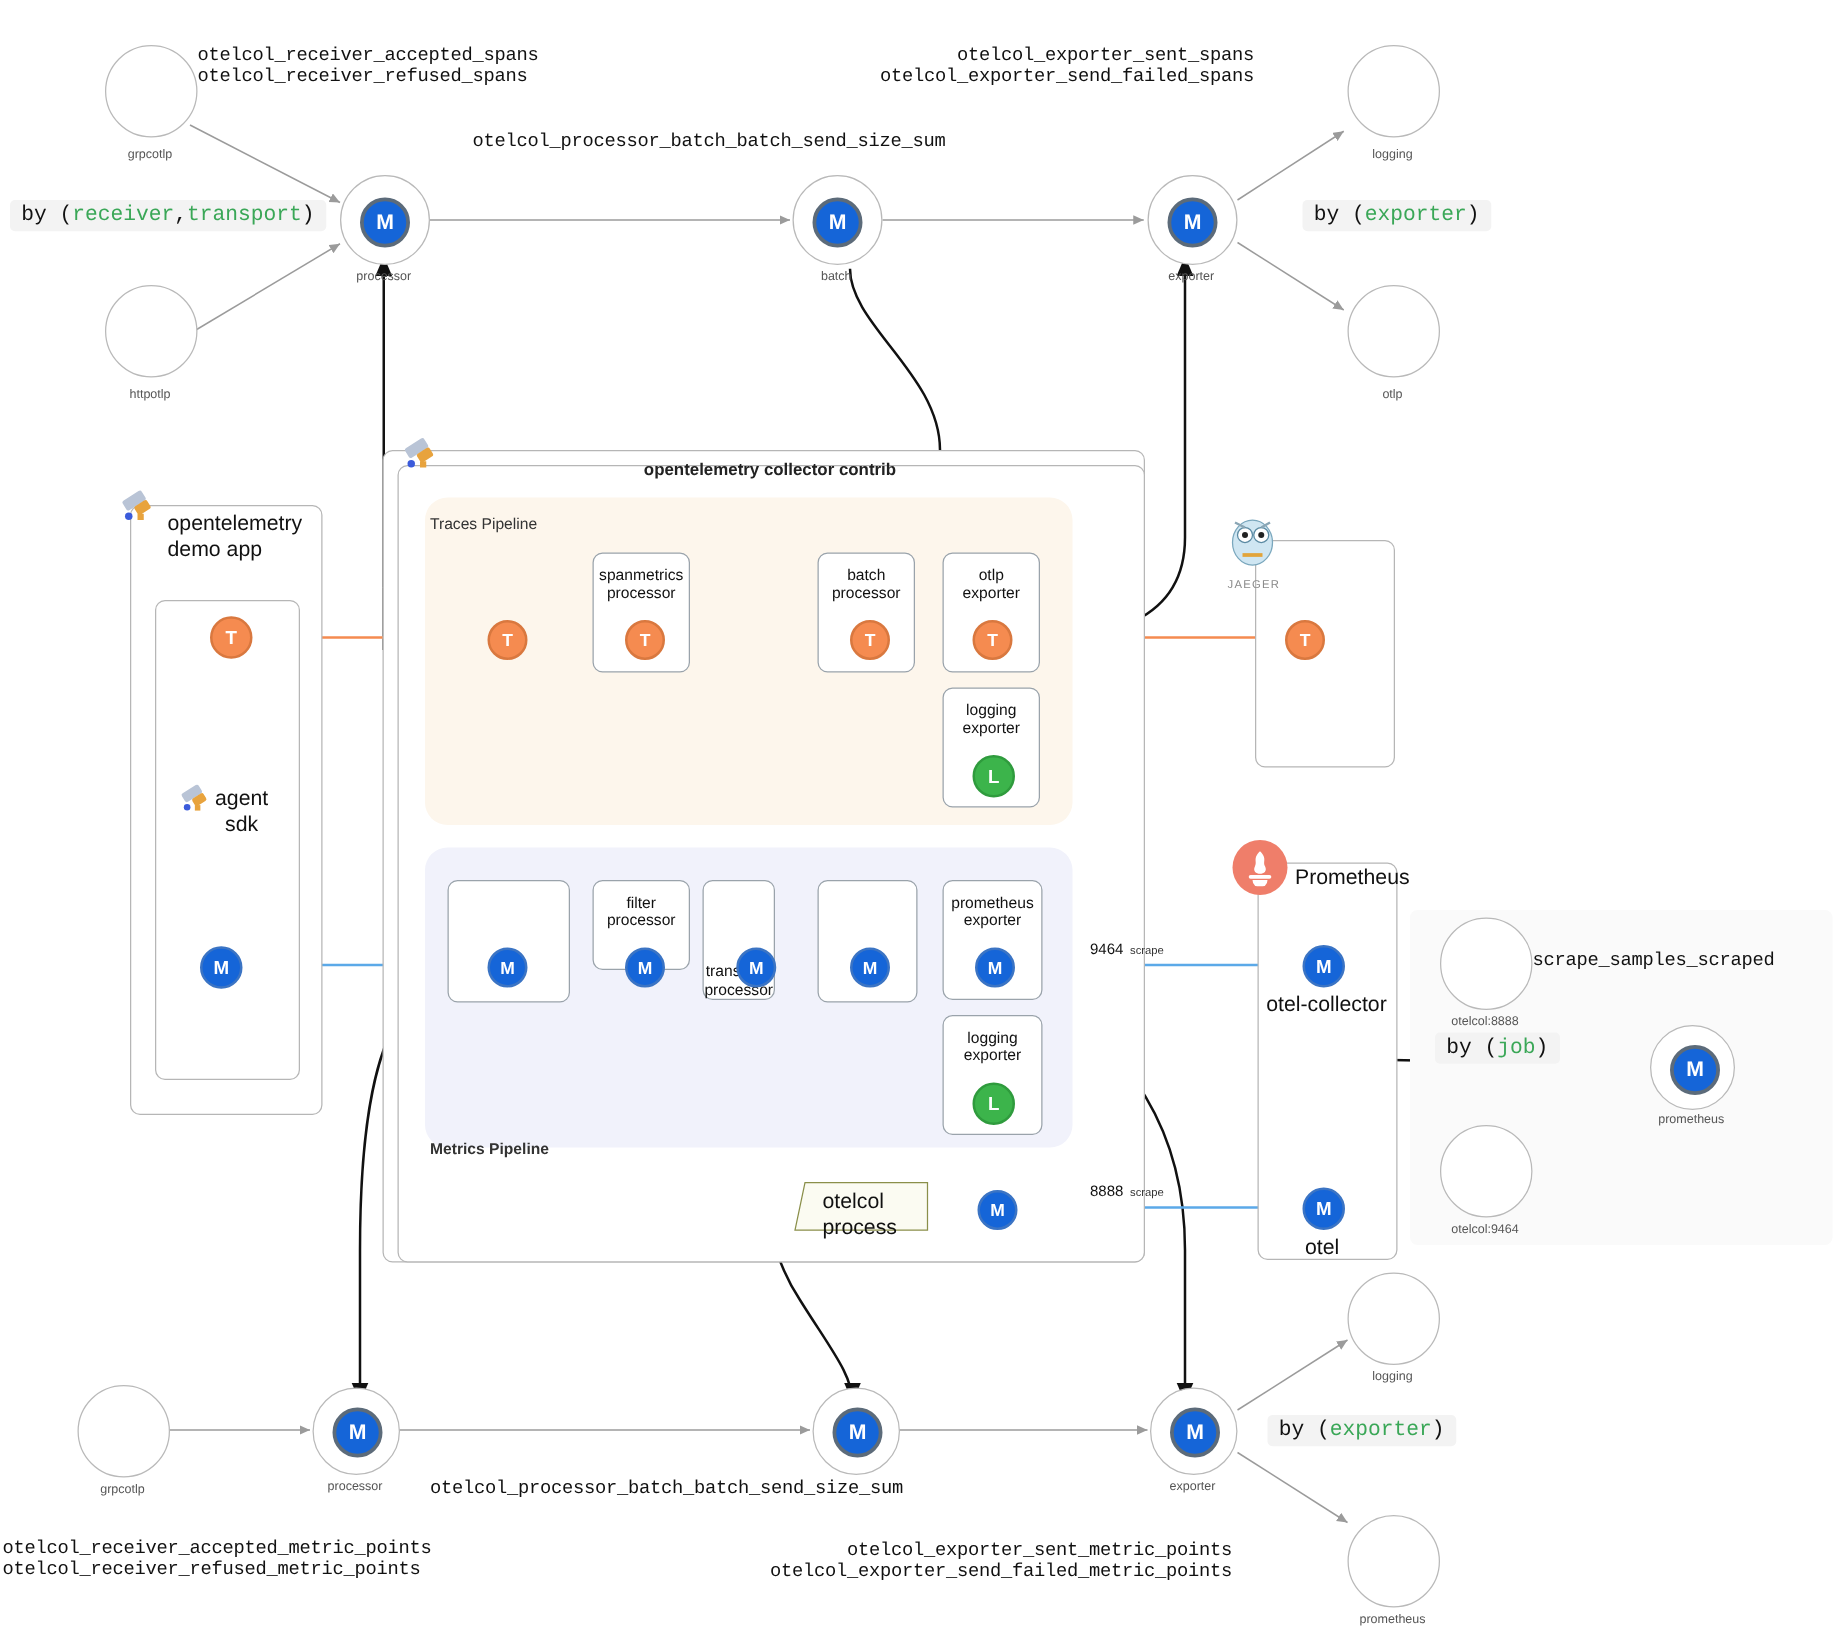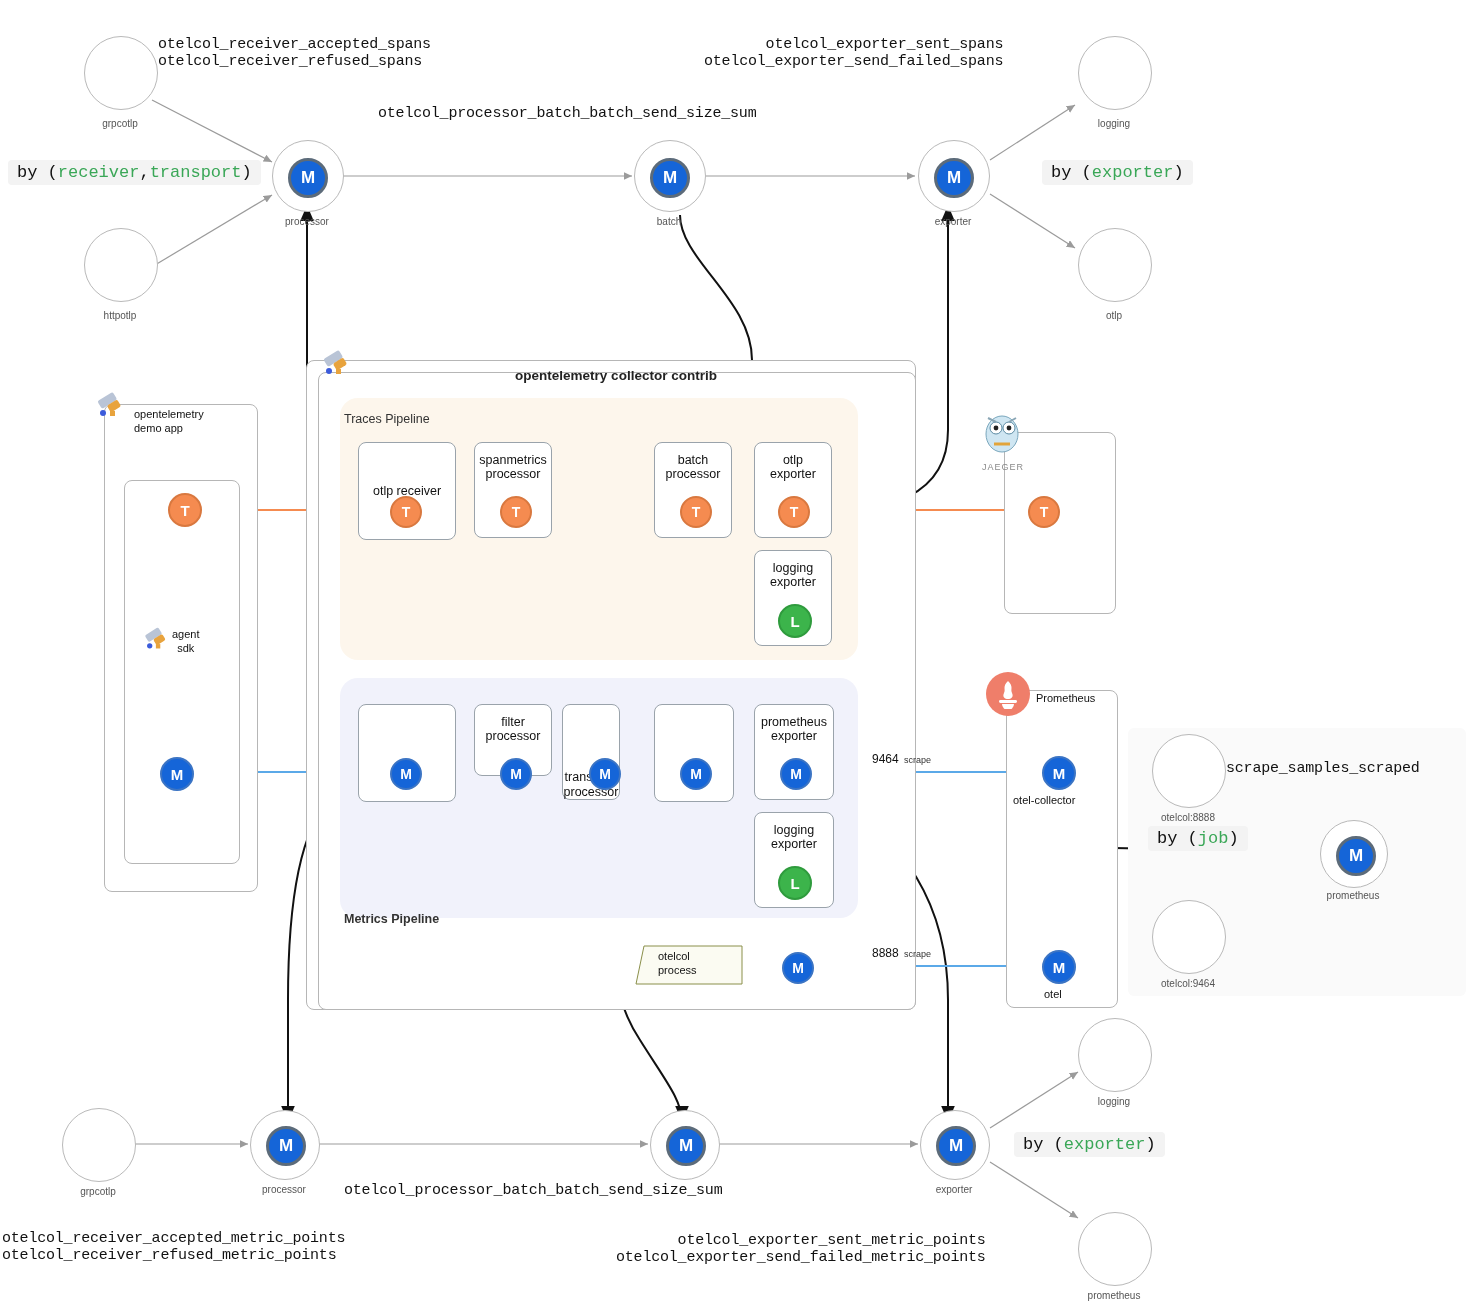--- a/index.html
+++ b/index.html
@@ -20,21 +20,21 @@
   .chip.mbig{background:#1565d8;border:3px solid #5c6b7a;}
   .chip.t{background:#f58b50;border:2px solid #d9783f;}
   .chip.l{background:#3cb44b;border:2px solid #2f9b3d;}
 
   
   .box{position:absolute;border:1px solid #b6b6b6;border-radius:8px;background:#fff;}
   .box-title{position:absolute;font-size:13px;color:#222;text-align:center;white-space:nowrap;}
   .pipeline{position:absolute;border-radius:18px;}
   .pipeline-label{position:absolute;font-size:12.5px;color:#333;}
   .node{position:absolute;border:1px solid #9aa3ab;border-radius:8px;background:#fff;display:flex;align-items:center;justify-content:center;text-align:center;font-size:12.5px;color:#111;line-height:1.15;}
-  .plain-label{position:absolute;font-size:11px;color:#111;line-height:1.2;white-space:nowrap;}
+  .plain-label{position:absolute;font-size:17px;color:#111;line-height:1.2;white-space:nowrap;}
   .port{position:absolute;font-family:"Liberation Sans",sans-serif;font-size:12px;color:#111;}
   .port .sub{font-size:9px;color:#333;}
 
   .telescope{position:absolute;}
   .prom-logo{position:absolute;width:44px;height:44px;border-radius:50%;background:#ef7e6a;display:flex;align-items:center;justify-content:center;}
   .jaeger-logo{position:absolute;width:52px;height:52px;display:flex;align-items:center;justify-content:center;}
   .shadowpanel{position:absolute;background:#fafafa;border-radius:6px;}
 </style>
 </head>
 <body>
@@ -181,23 +181,20 @@
     </svg>
   </div>
   <div class="box-title" style="left:340px;top:368px;width:552px;font-weight:bold;font-size:13.5px;">opentelemetry collector contrib</div>
 
   <div class="pipeline" style="left:340px;top:398px;width:518px;height:262px;background:#fdf6ec;"></div>
   <div class="pipeline-label" style="left:344px;top:412px;">Traces Pipeline</div>
 
   <div class="pipeline" style="left:340px;top:678px;width:518px;height:240px;background:#f1f2fb;"></div>
   <div class="pipeline-label" style="left:344px;top:912px;font-weight:bold;">Metrics Pipeline</div>
 
-  <div class="node" style="left:358px;top:442px;width:96px;height:96px;">
-    <span>otlp receiver</span>
-  </div>
   <div class="chip t" style="left:390px;top:496px;width:28px;height:28px;font-size:14px;">T</div>
 
   <div class="node" style="left:474px;top:442px;width:78px;height:96px;flex-direction:column;justify-content:flex-start;padding-top:10px;box-sizing:border-box;">
     <div>spanmetrics</div>
     <div>processor</div>
   </div>
   <div class="chip t" style="left:500px;top:496px;width:28px;height:28px;font-size:14px;">T</div>
 
   <div class="node" style="left:654px;top:442px;width:78px;height:96px;flex-direction:column;justify-content:flex-start;padding-top:10px;box-sizing:border-box;">
     <div>batch</div>

